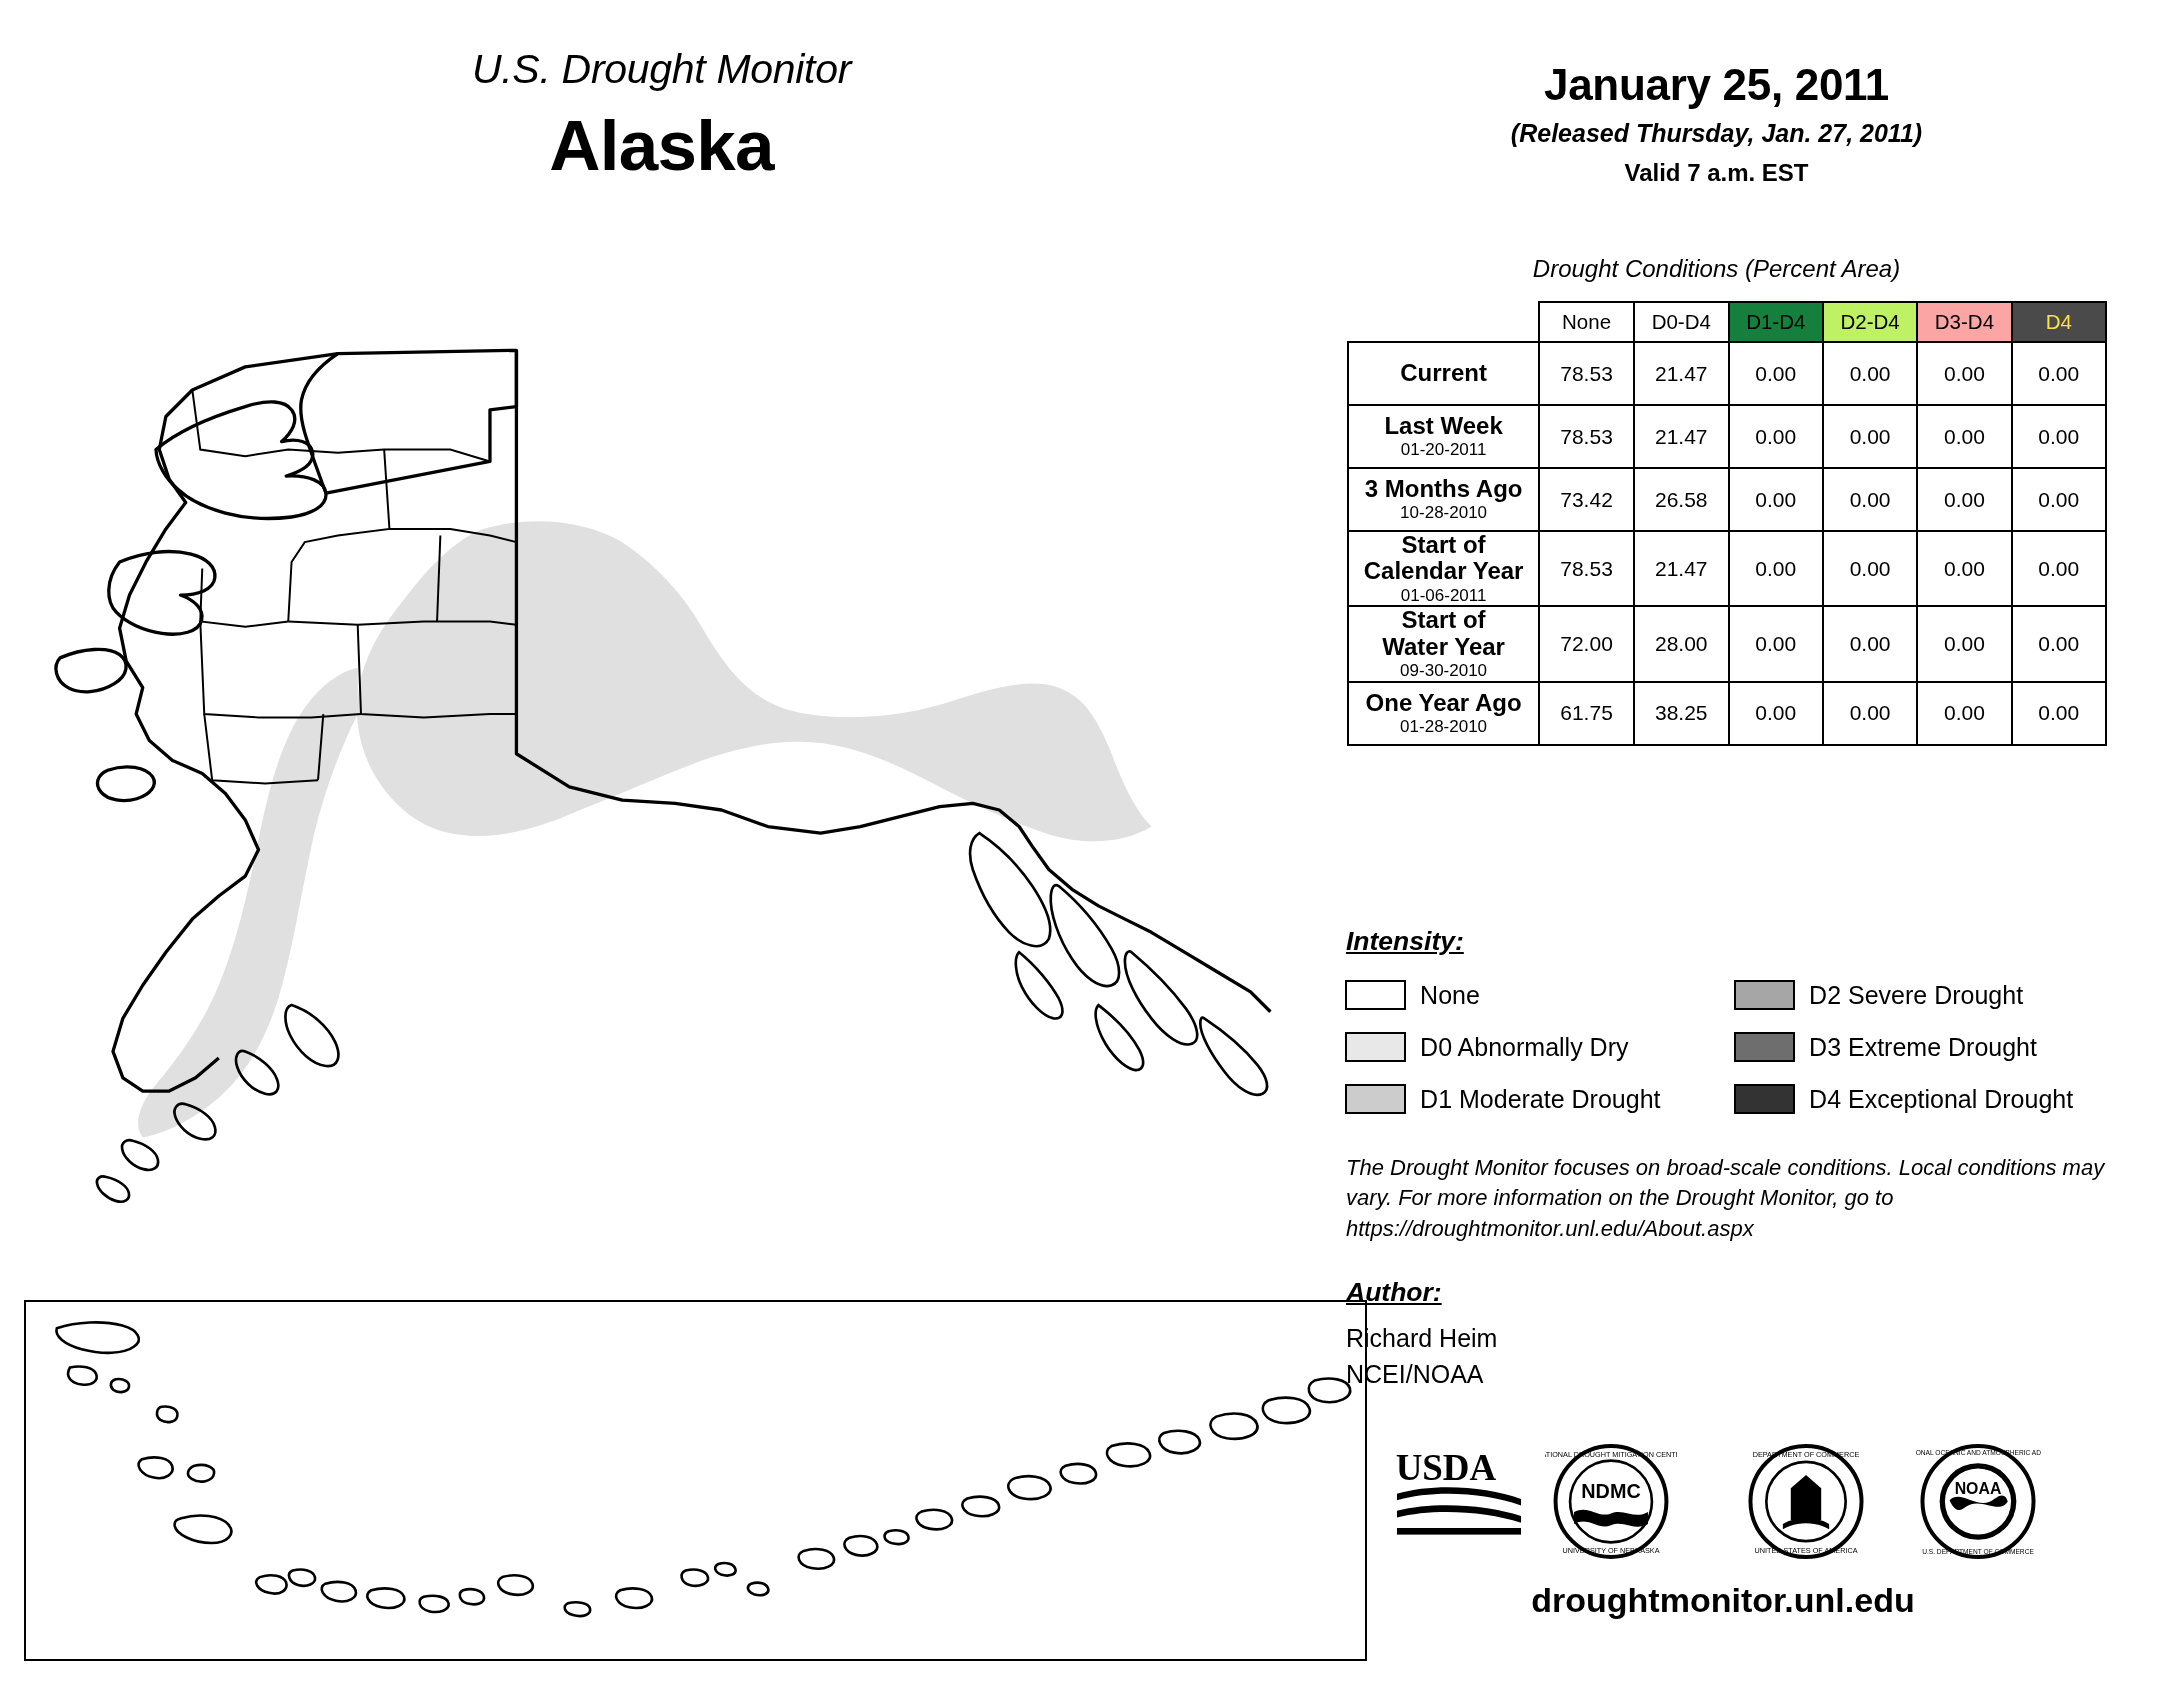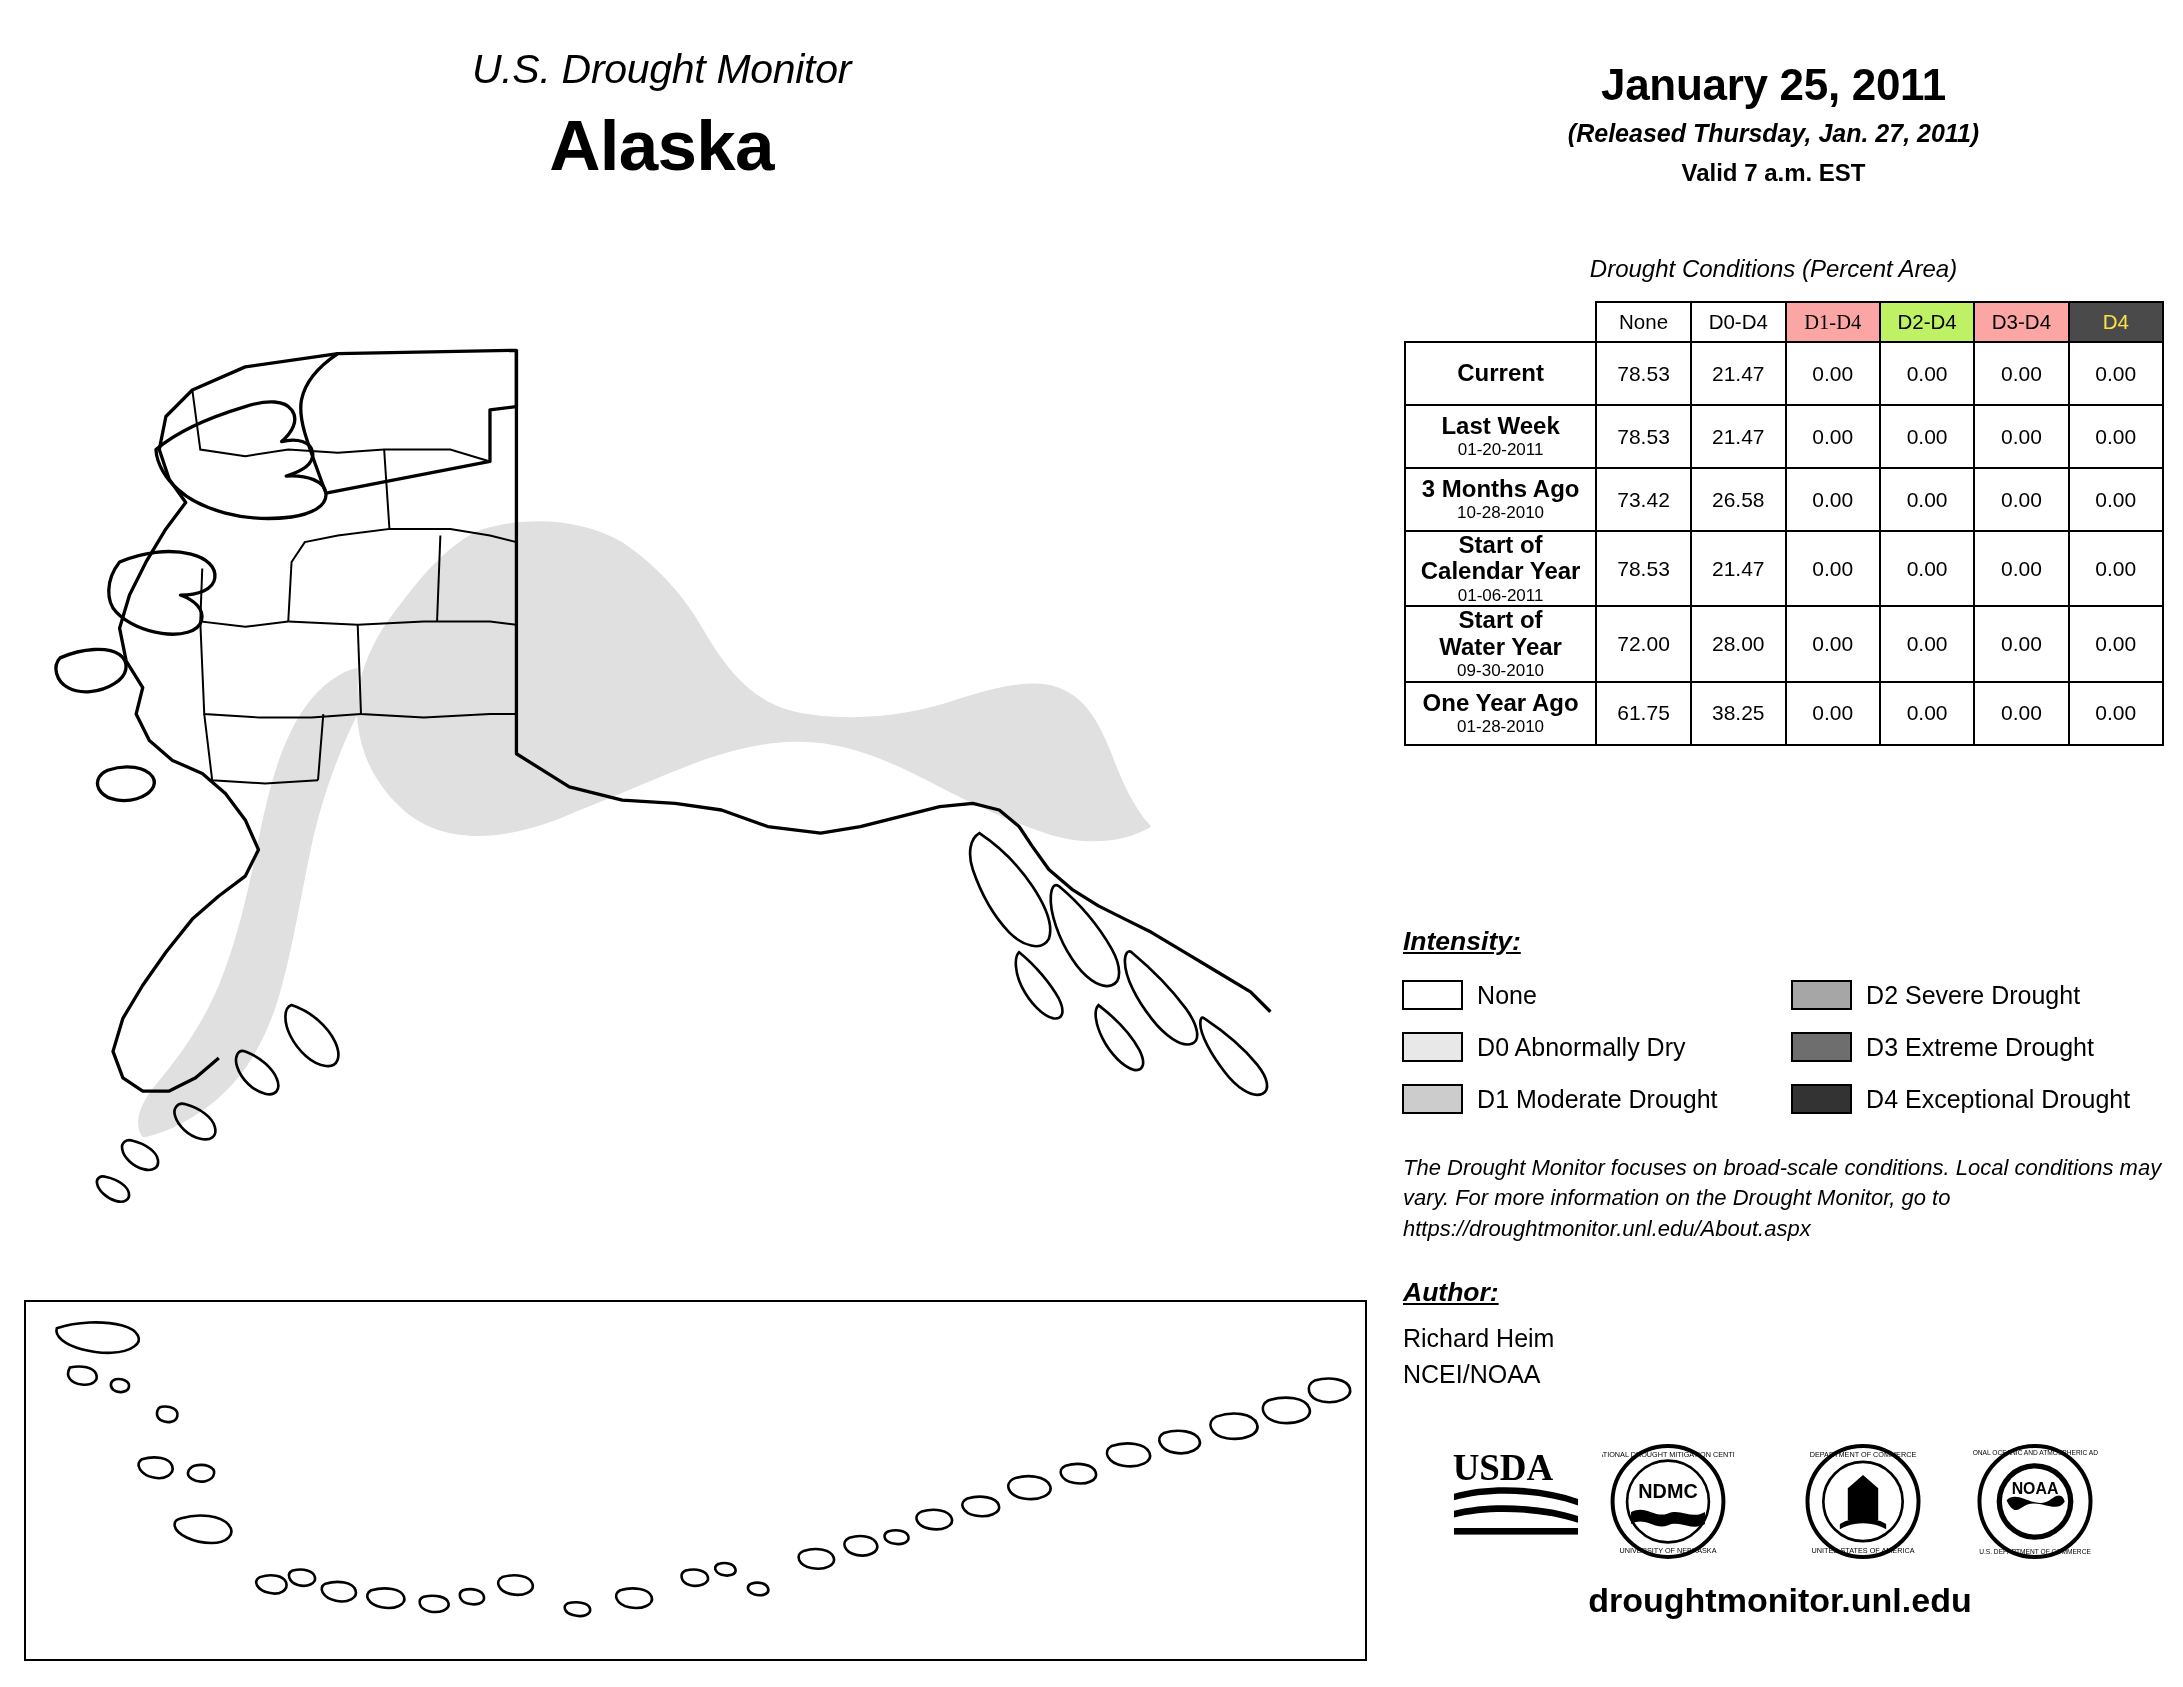--- a/index.html
+++ b/index.html
@@ -64,21 +64,21 @@
     height: 361px;
     border: 2.6px solid #000;
     box-sizing: border-box;
     background: #fff;
   }
   #map-inset svg { display: block; width: 100%; height: 100%; }
 
   
   #right-panel {
     position: absolute;
-    left: 1383px;
+    left: 1326px;
     top: 0;
     width: 801px;
     height: 1687px;
   }
 
   #date-block {
     position: absolute;
     left: 0;
     top: 60px;
     width: 781px;
@@ -129,21 +129,21 @@
   }
   #conditions-table thead th {
     height: 38px;
     font-size: 20.5px;
   }
   #conditions-table thead th.corner {
     border: none;
   }
   .hdr-none { background: #ffffff; }
   .hdr-d0d4 { background: #ffffff; }
-  .hdr-d1d4 { background: #fca5a5; font-family: Liberation Serif, serif; }
+  .hdr-d1d4 { background: #15803d; }
   .hdr-d2d4 { background: #bef264; }
   .hdr-d3d4 { background: #fca5a5; }
   .hdr-d4   { background: #4a4a4a; color: #fde047; }
 
   #conditions-table tbody td {
     height: 61px;
   }
   .row-label {
     width: 192px;
     padding: 2.6px 5.3px;

